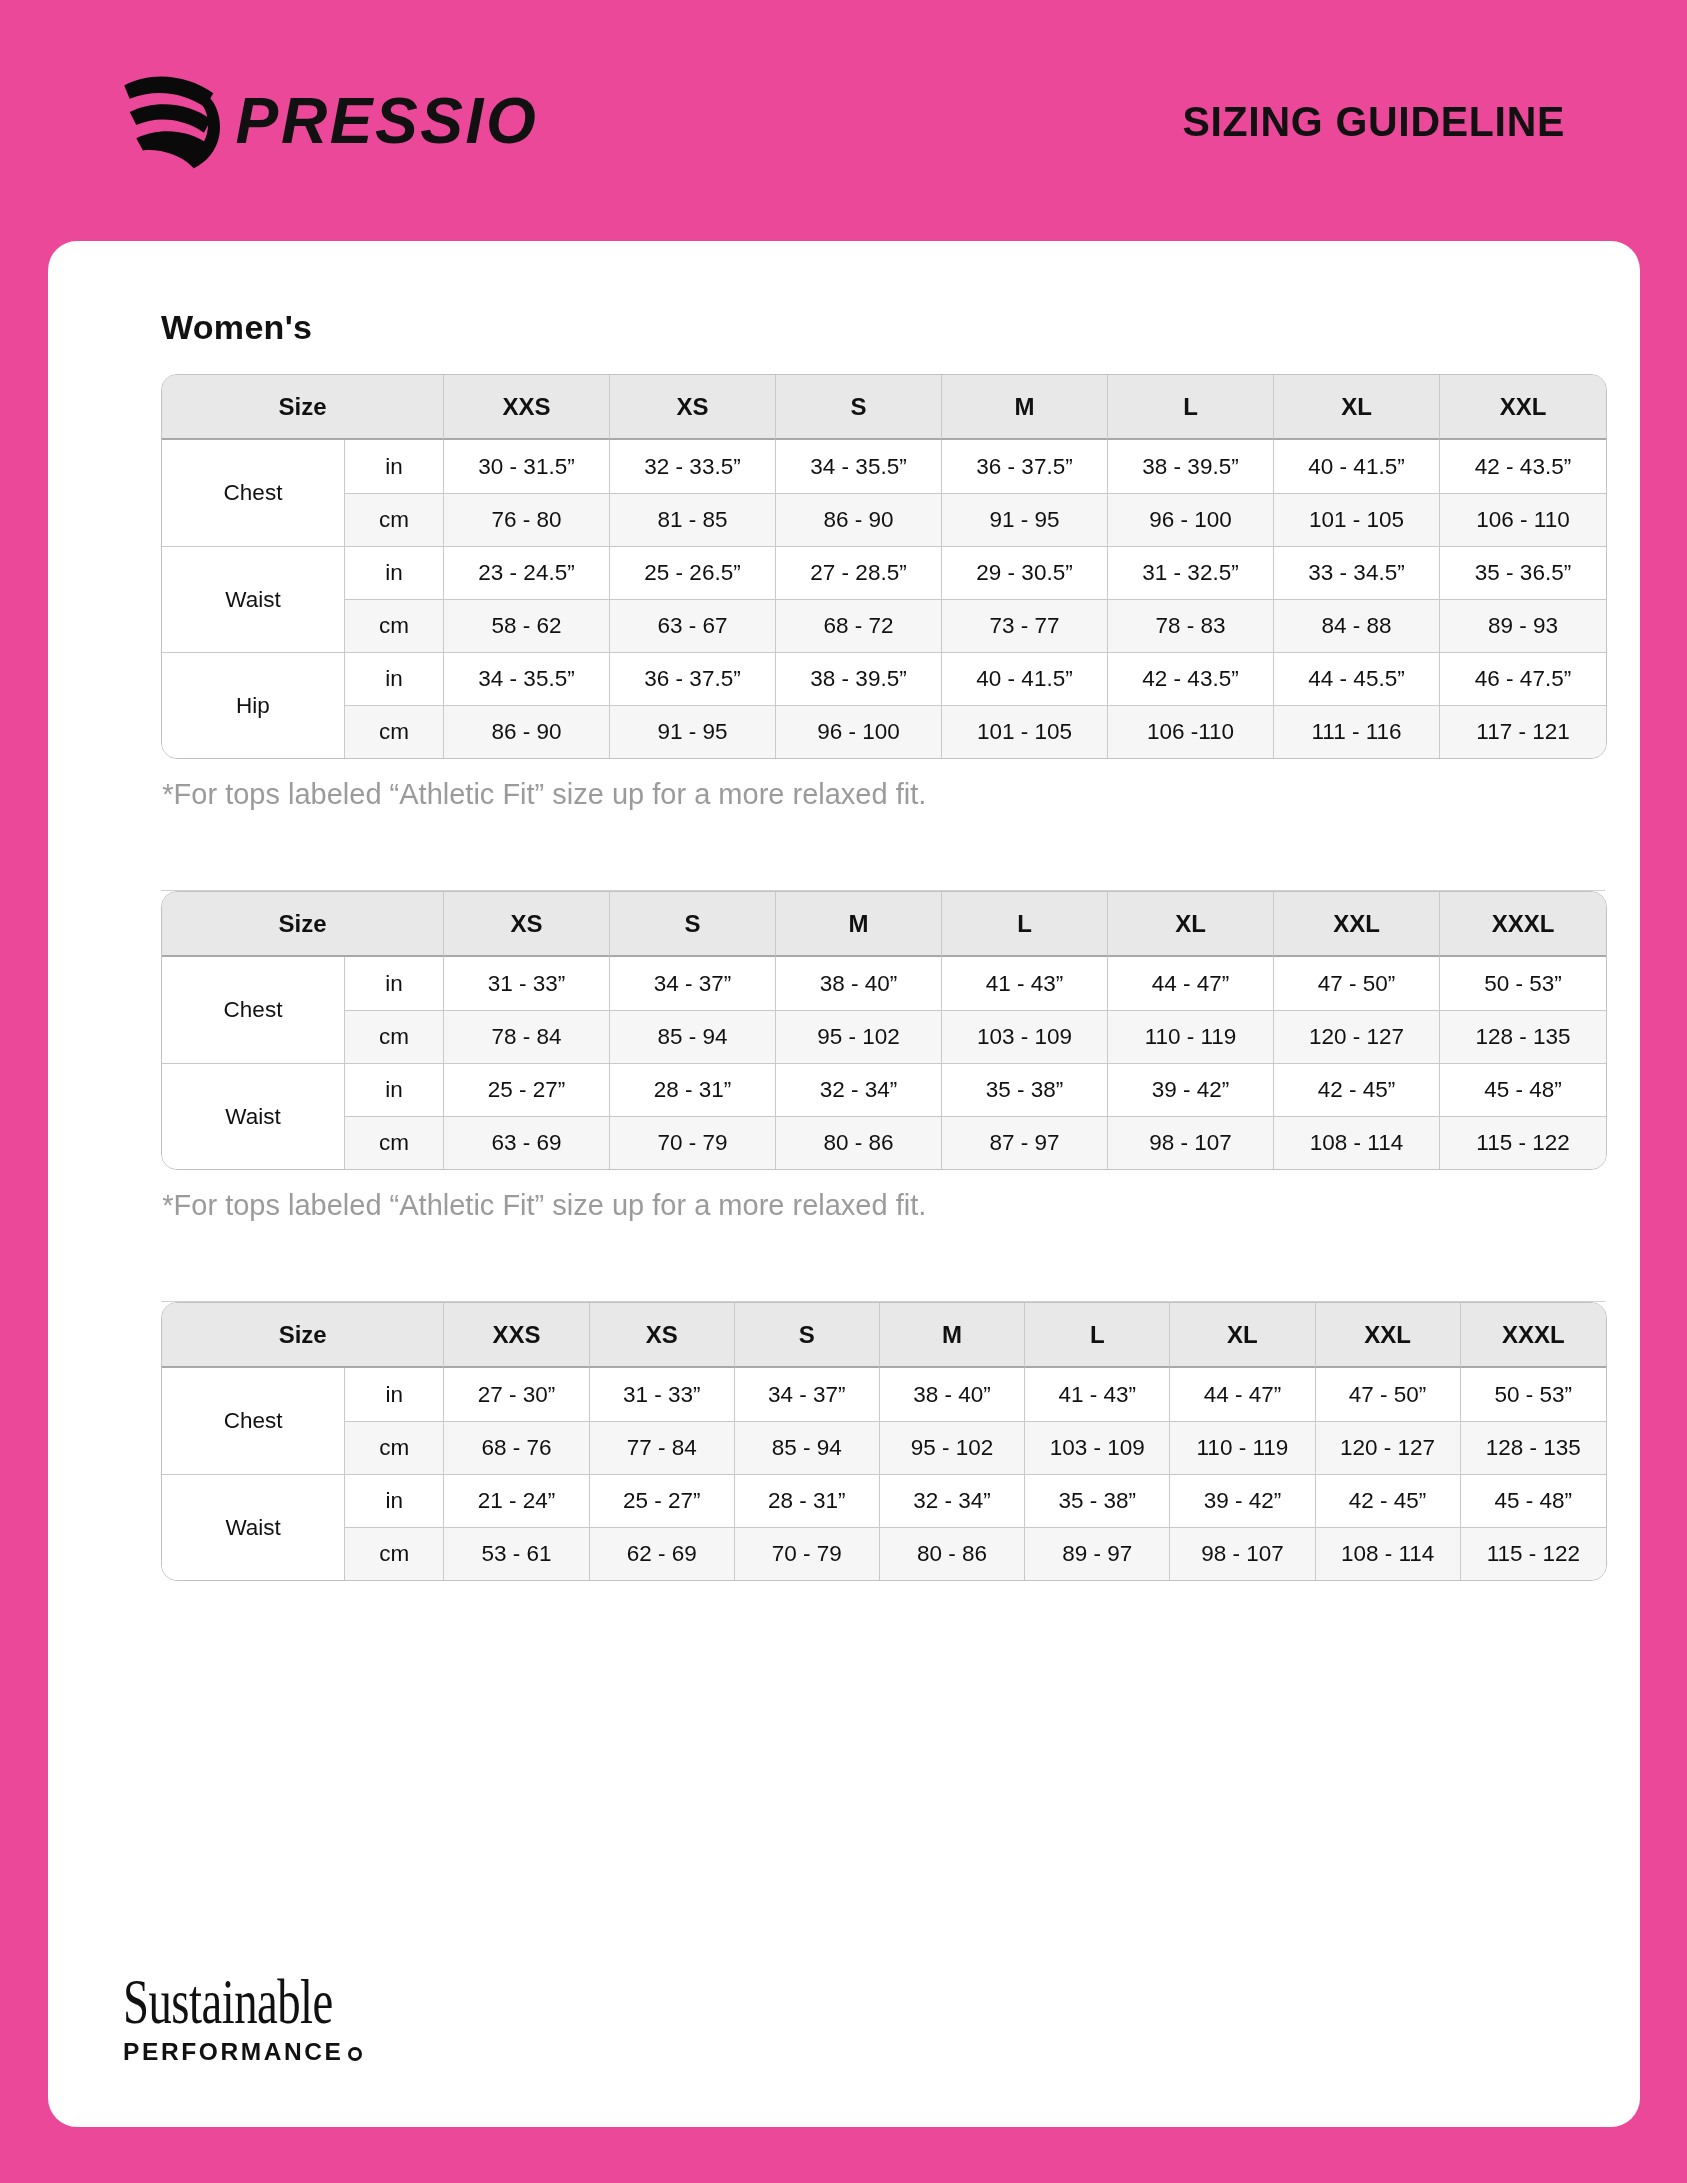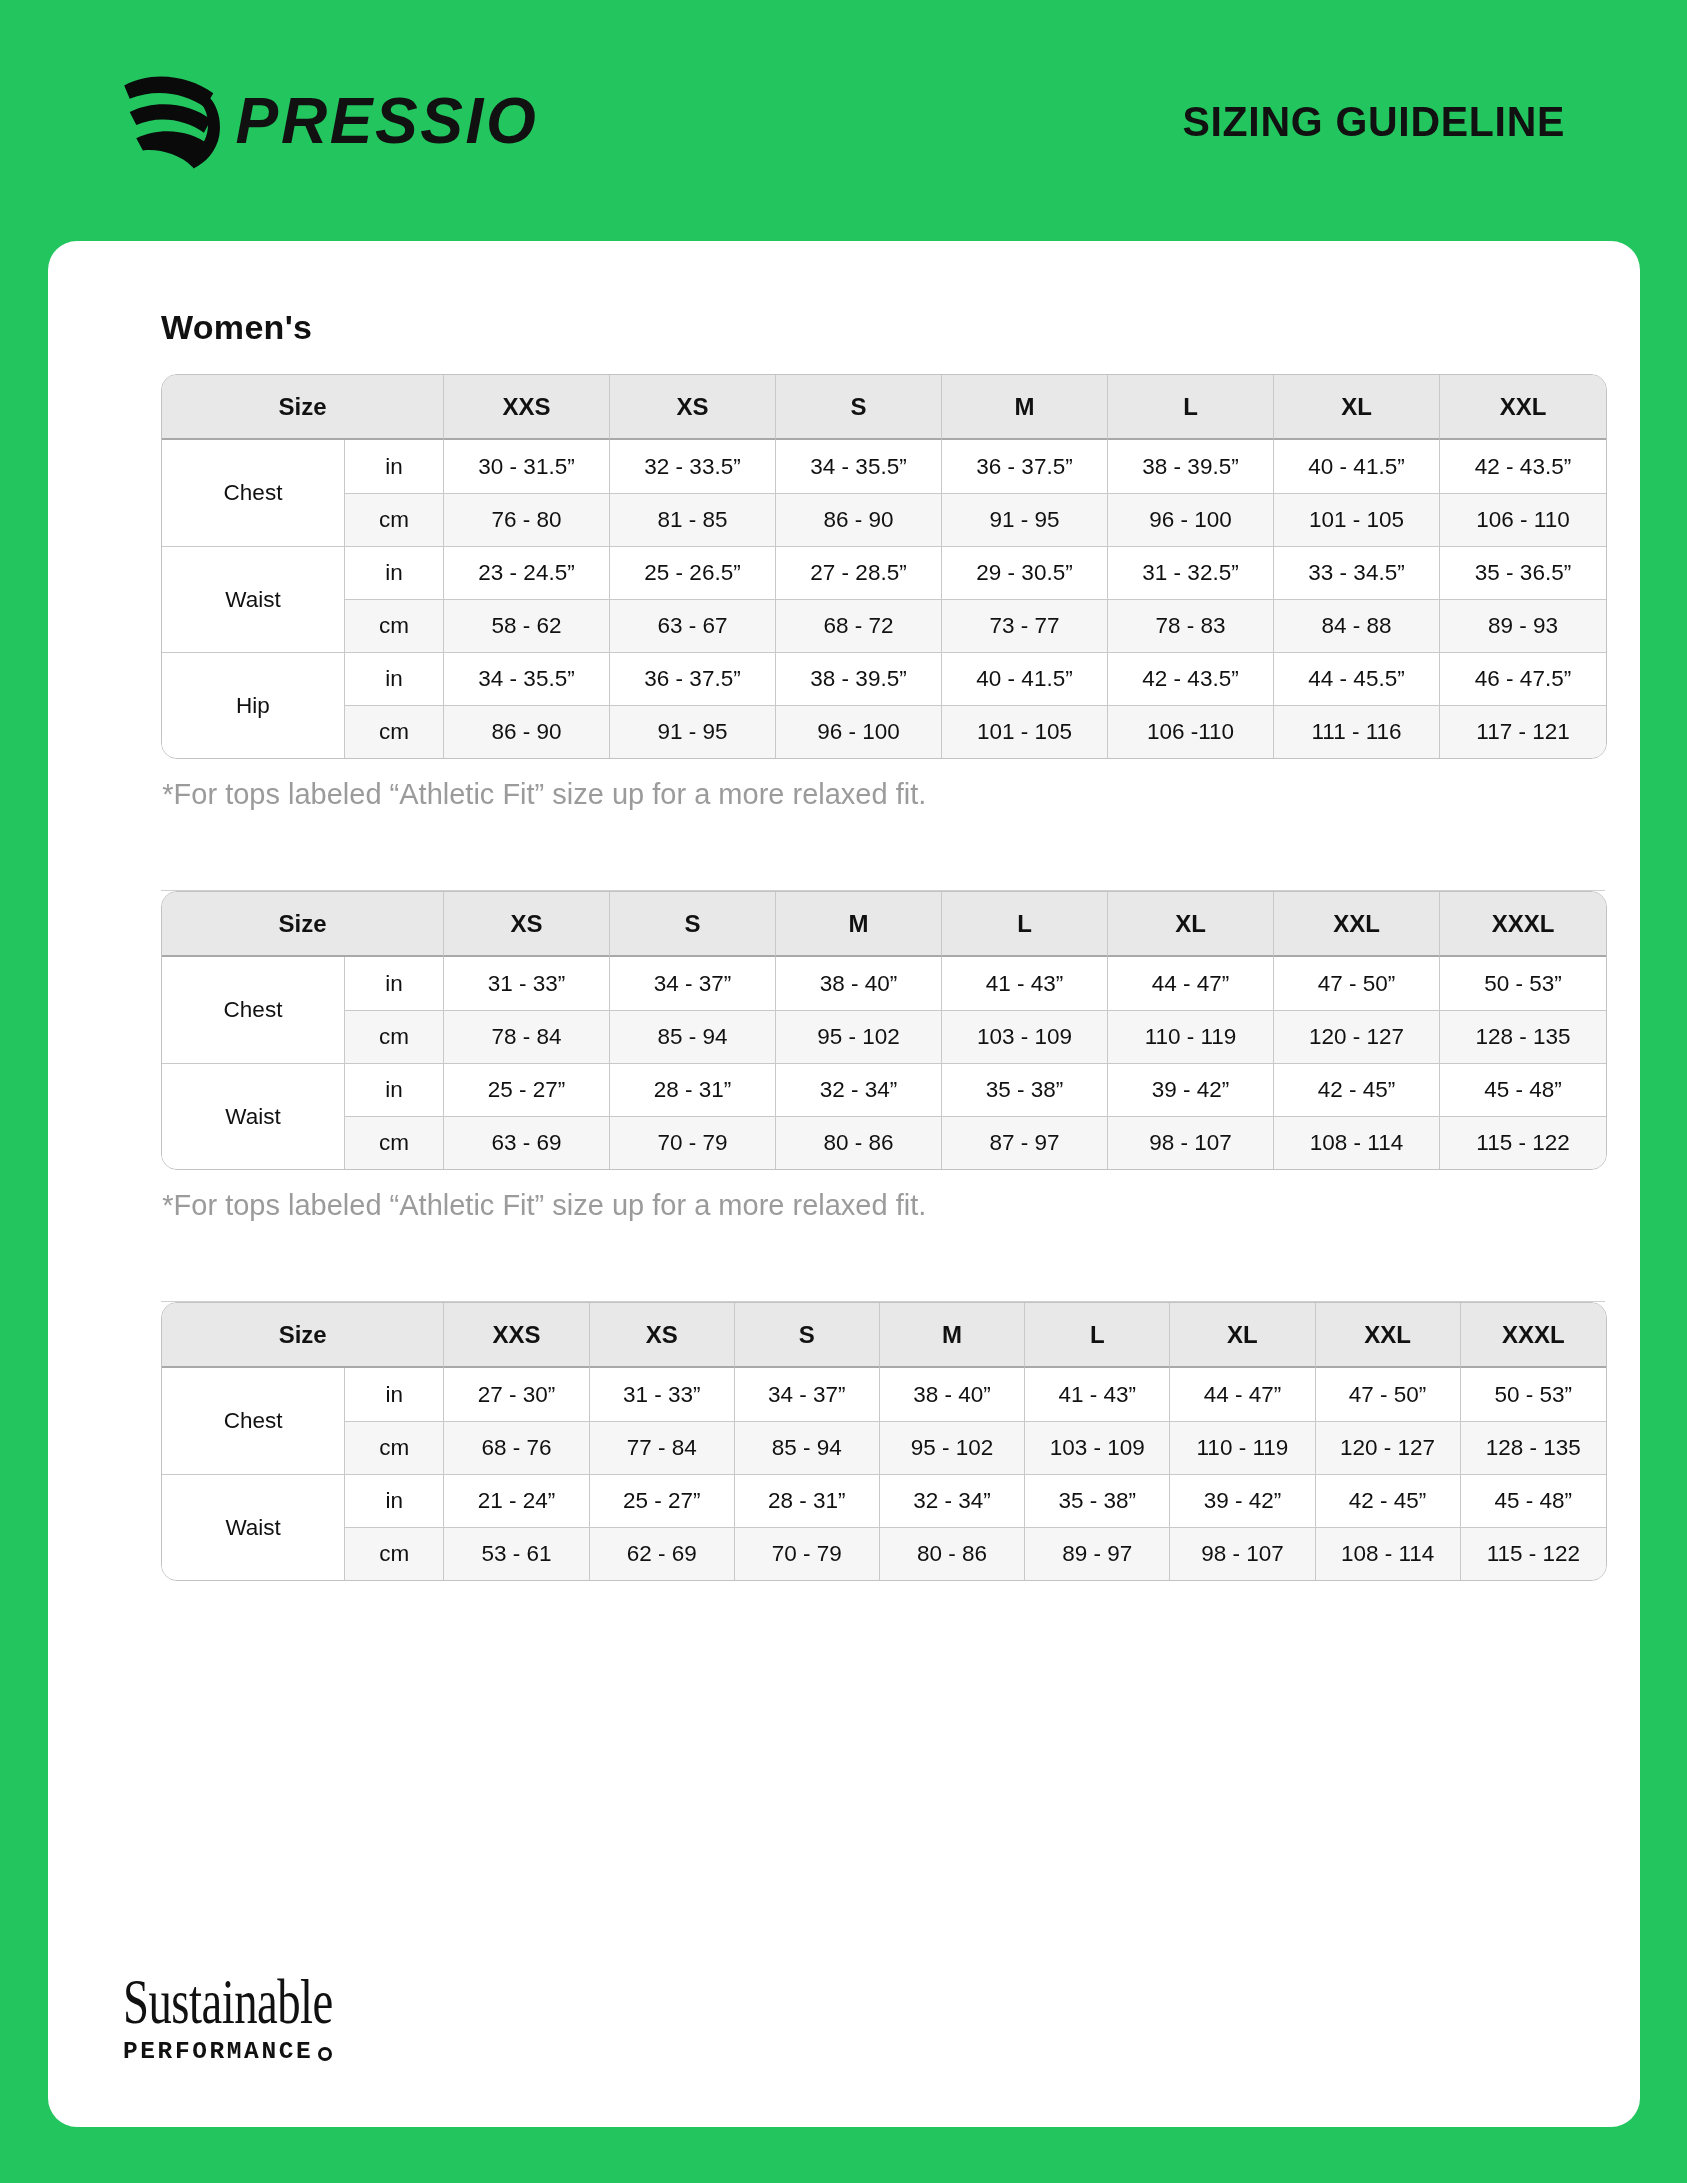--- a/index.html
+++ b/index.html
@@ -1,16 +1,16 @@
 <!DOCTYPE html>
 <html style="font-size:10.6px"><head>
 <meta charset="utf-8">
 <style>
   html,body{margin:0;padding:0;background:#eaeaea;font-family:"Liberation Sans",sans-serif;color:#111;}
-  .page{position:relative;width:1687px;height:2183px;background:#22c55e;overflow:hidden;}
+  .page{position:relative;width:1687px;height:2183px;background:#ec4899;overflow:hidden;}
 
   
   .topbar{position:absolute;left:122px;right:122px;top:63px;height:116px;
           display:flex;justify-content:space-between;align-items:center;}
   .brand{display:flex;align-items:center;}
   .wing{width:99px;height:105px;margin-right:14.6px;}
   .brand-text{font-size:64px;font-weight:bold;font-style:italic;letter-spacing:2.6px;line-height:1;}
   .doc-title{font-size:41px;font-weight:bold;letter-spacing:0.7px;line-height:1;transform:scaleY(1.04);}
 
   
@@ -35,21 +35,21 @@
   .size-table td.alt{background:#f6f6f6;}
   .size-table td.measure{background:#ffffff;}
 
   .footnote{font-size:29px;color:#9b9b9b;margin:16px 0 0 1.3px;line-height:1.2;}
   .divider{height:1.3px;background:#d0d0d0;margin-top:78px;width:1444px;}
 
   
   .footer-logo{position:absolute;left:75px;bottom:63px;}
   .sustainable{font-family:"Liberation Serif",serif;font-size:64px;line-height:1;
                transform:scaleX(0.73);transform-origin:left bottom;letter-spacing:-0.7px;}
-  .performance-row{display:flex;align-items:center;margin-top:5.3px;font-family:Liberation Mono, monospace;}
+  .performance-row{display:flex;align-items:center;margin-top:5.3px;}
   .performance{font-size:24.5px;font-weight:bold;letter-spacing:2.6px;line-height:1;}
   .ring{display:inline-block;width:8px;height:8px;border:3.3px solid #111;border-radius:50%;
         margin-left:4.6px;margin-top:4px;}
 </style>
 </head>
 <body>
 
 <div class="page">
 
   <header class="topbar">

